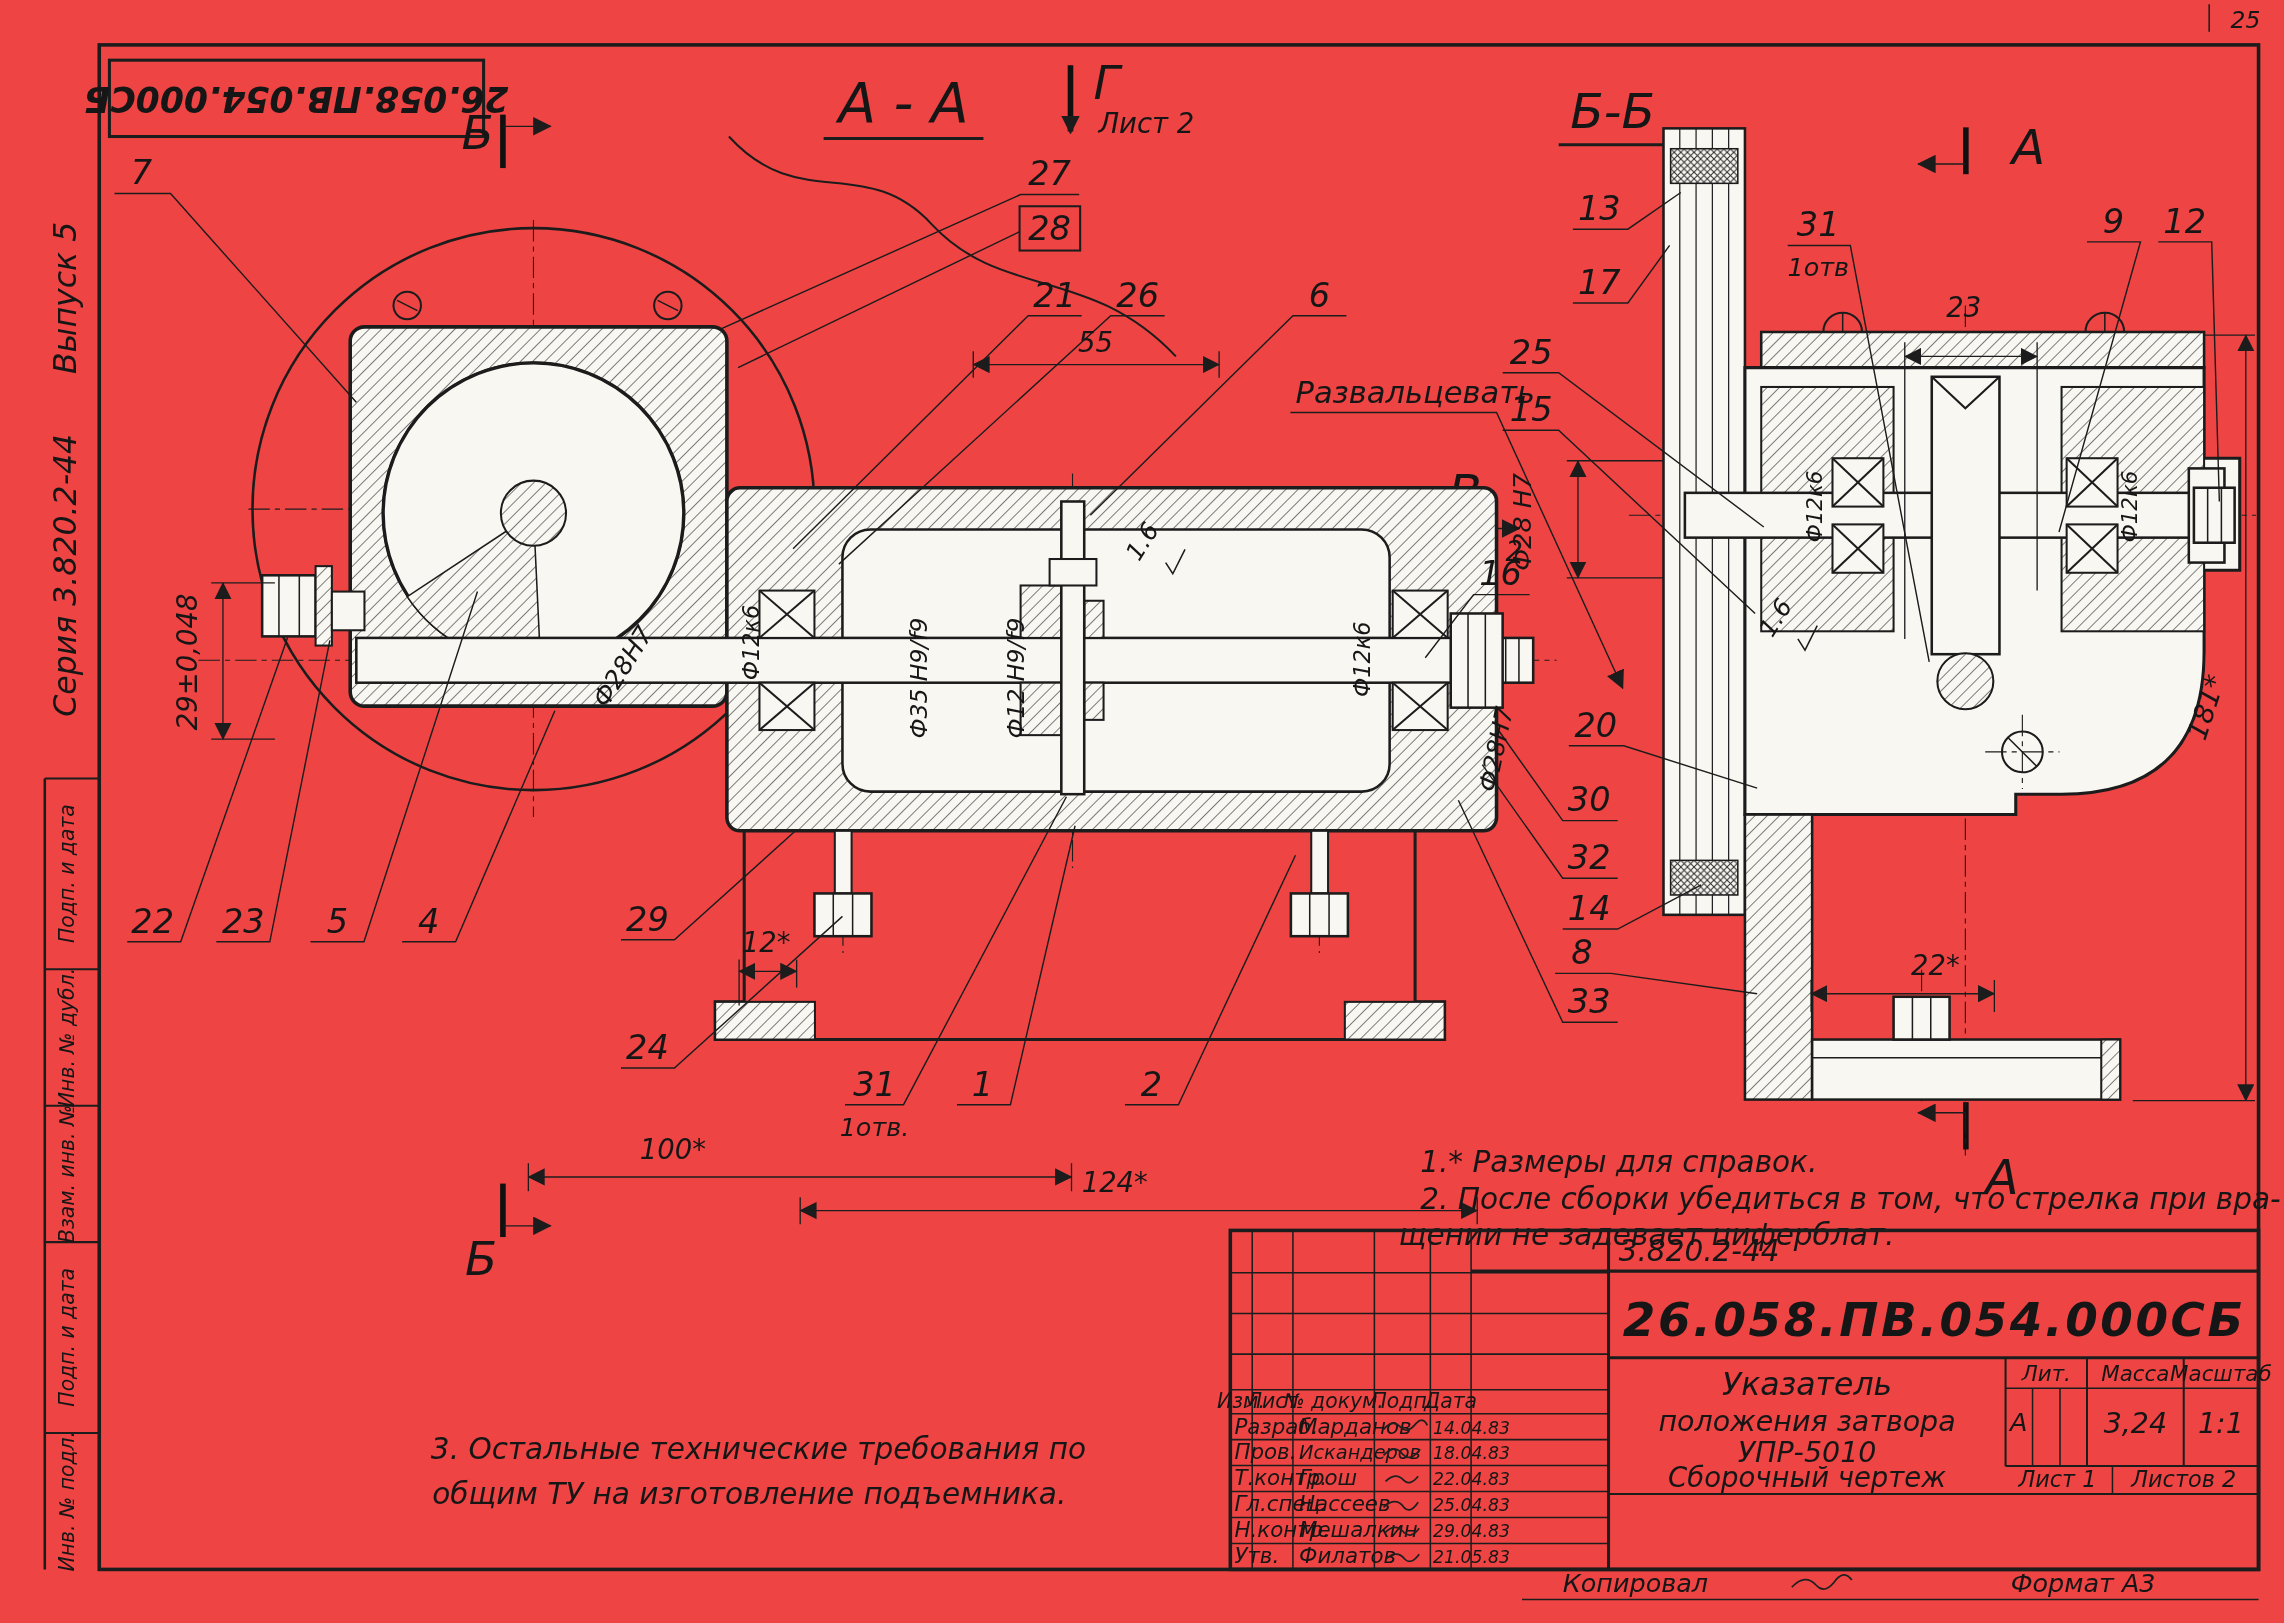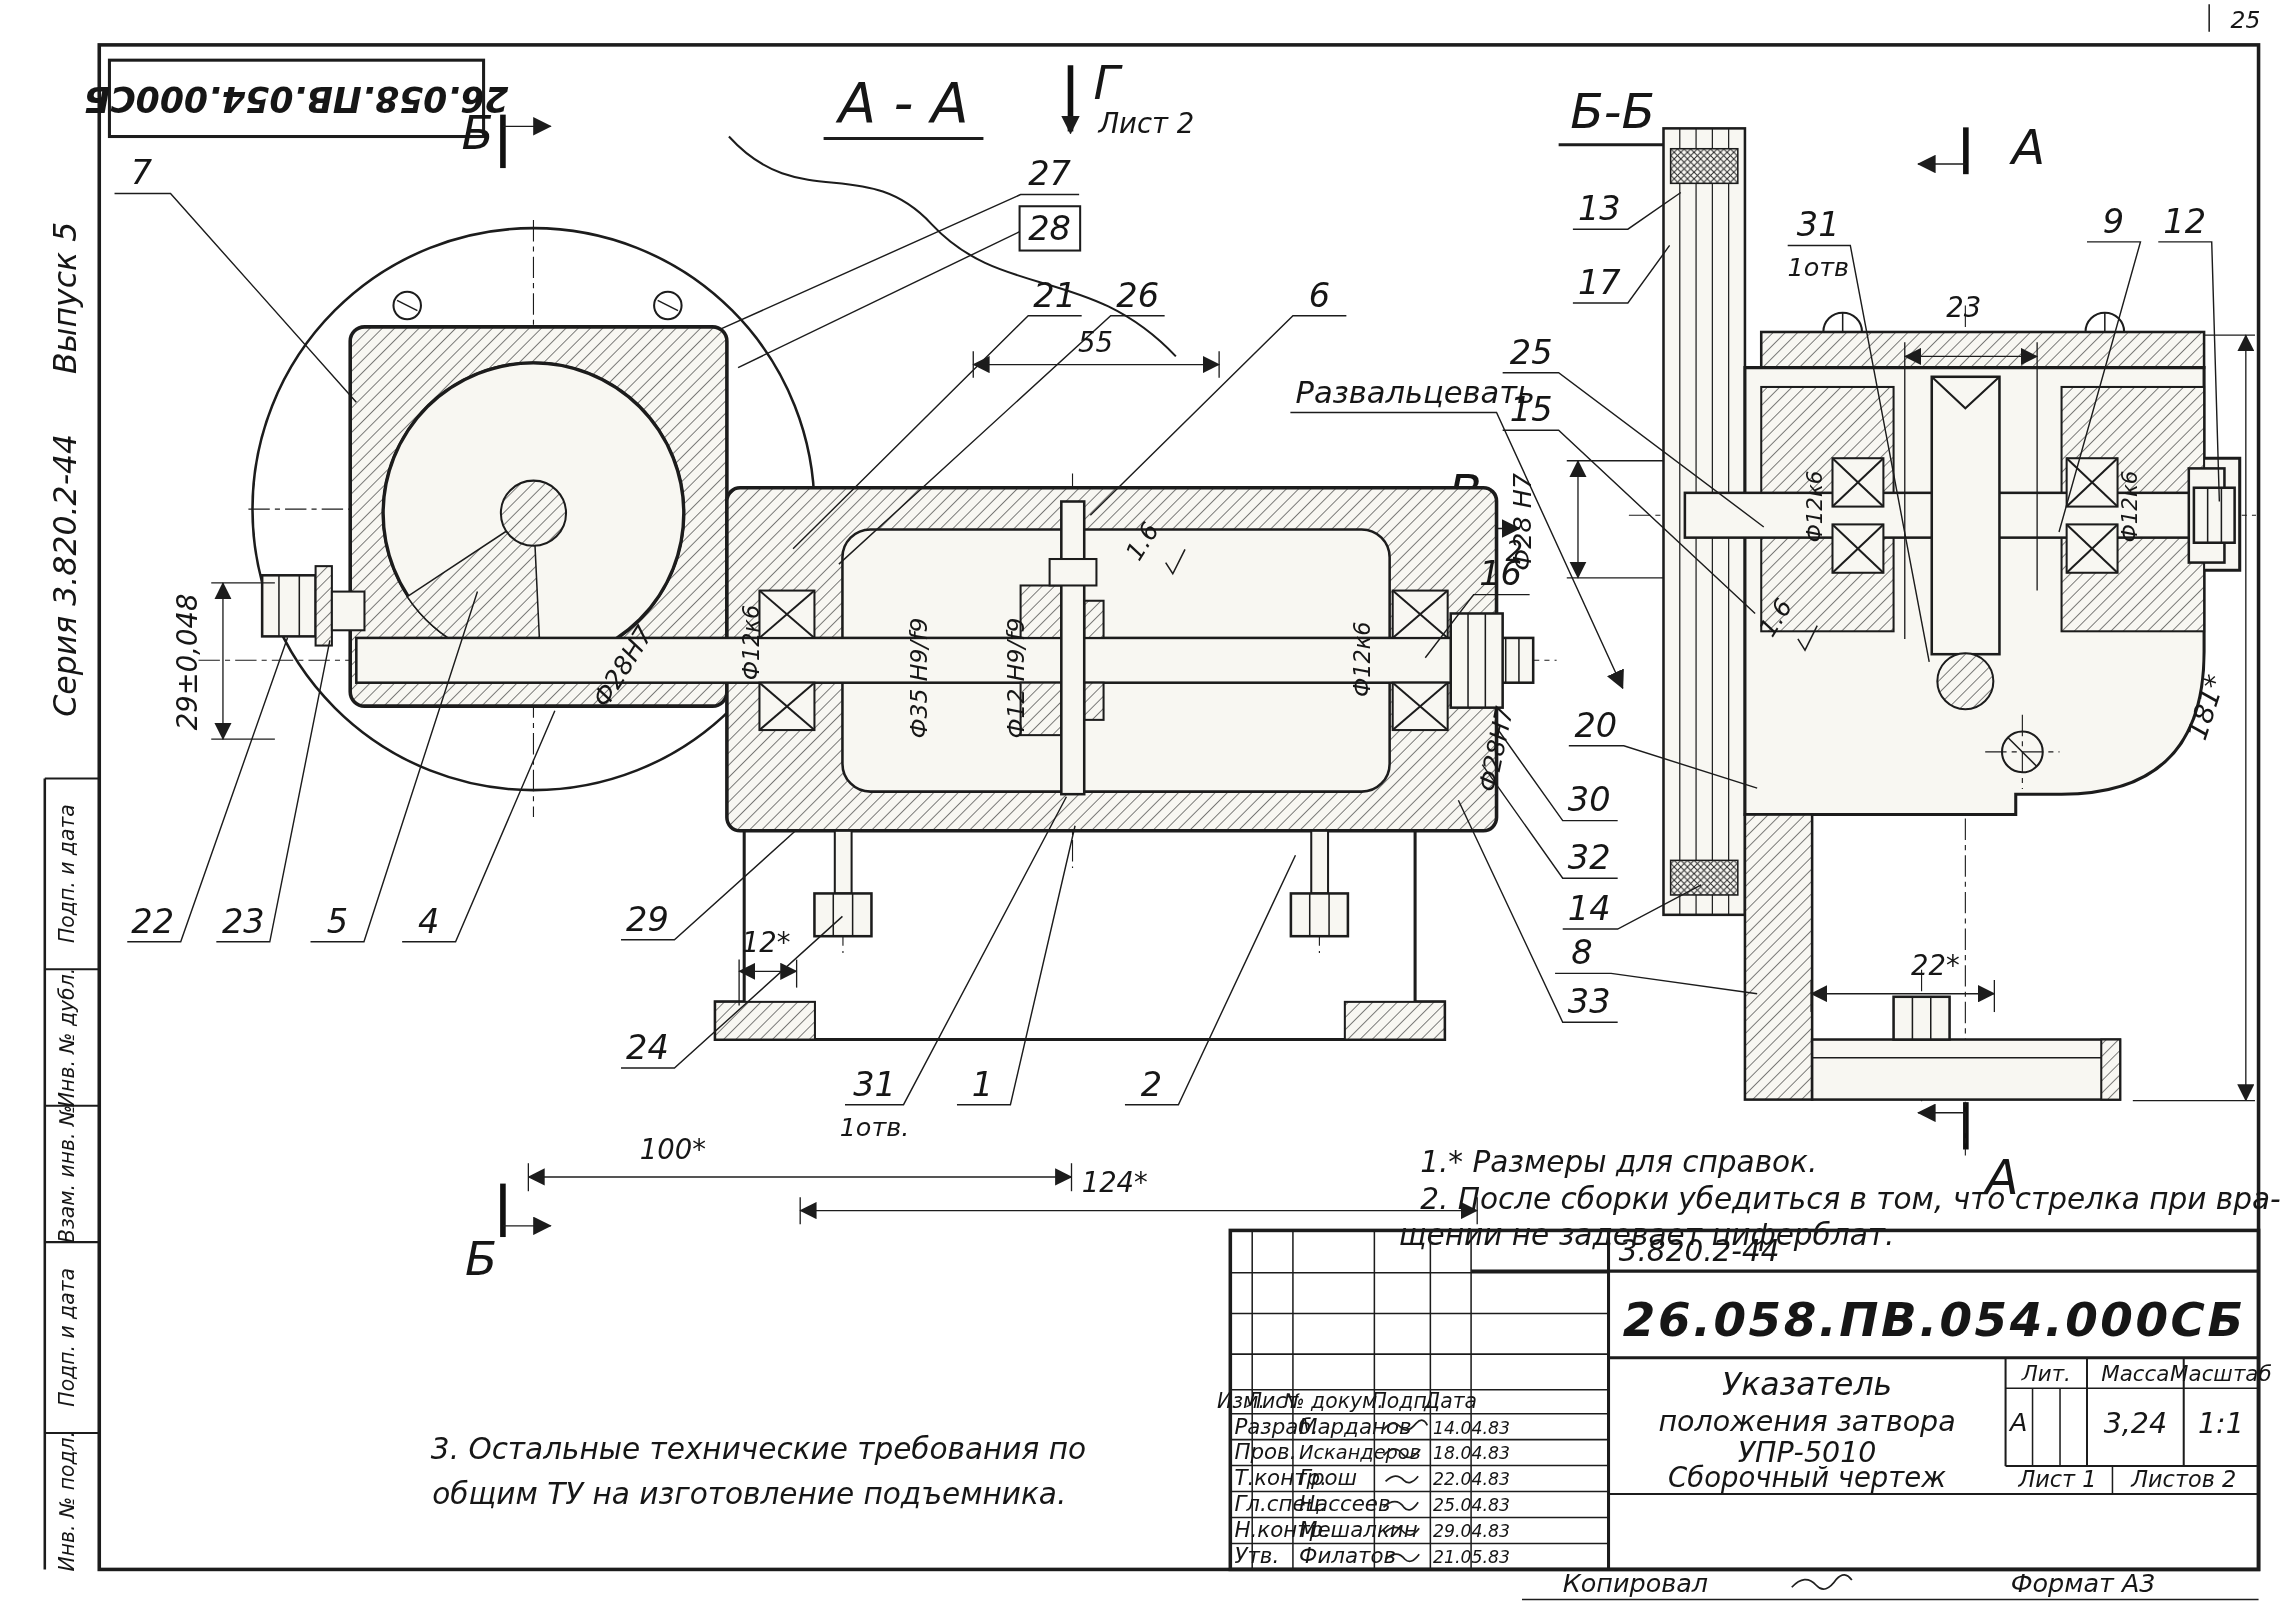--- a/index.html
+++ b/index.html
@@ -1,16 +1,16 @@
 <!DOCTYPE html>
 <html style="font-size:8.1px"><head>
 <meta charset="utf-8">
 <style>
   html,body{margin:0;padding:0;background:#e9e8e3;}
-  #page{position:relative;width:2284px;height:1624px;background:#ffffff;overflow:hidden;text-decoration:underline;}
+  #page{position:relative;width:2284px;height:1624px;background:#ef4444;overflow:hidden;text-decoration:underline;}
   svg{position:absolute;left:0;top:0;}
   text{font-family:"DejaVu Sans",sans-serif;font-style:italic;fill:#161616;}
   .stencil{font-weight:bold;letter-spacing:5px;}
   .ln{stroke:#1c1c1c;fill:none;}
   .w7{stroke-width:7;} .w6{stroke-width:6;} .w5{stroke-width:5;} .w4{stroke-width:4;}
   .w3{stroke-width:3;} .w2{stroke-width:2.4;}
   .paper{fill:#f8f7f2;}
   .hat{fill:url(#h);}
   .xhat{fill:url(#hx);}
   .cl{stroke:#1c1c1c;stroke-width:2.2;fill:none;stroke-dasharray:42 10 10 10;}

